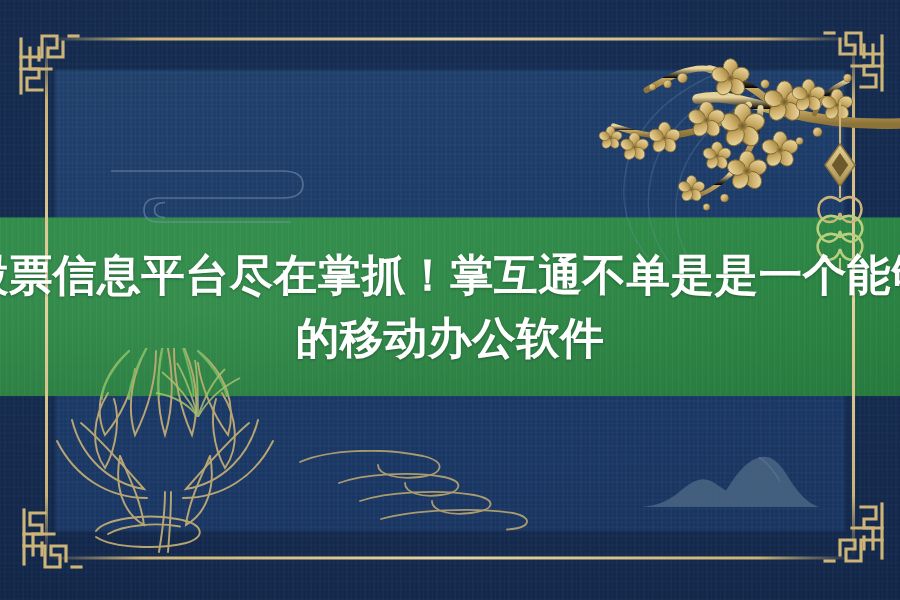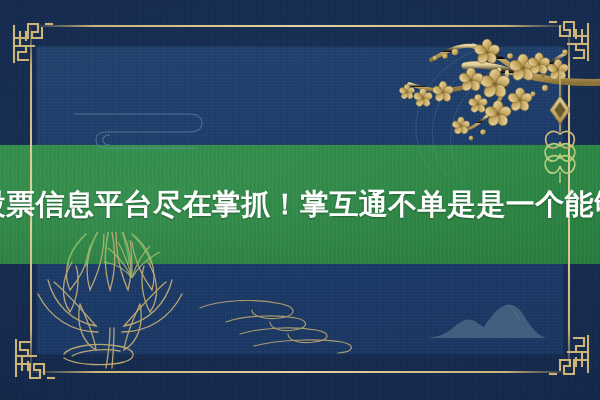--- a/index.html
+++ b/index.html
@@ -394,20 +394,21 @@
         <path d="M36 40 C36 26 36 14 34 2"></path>
         <path d="M36 40 C40 27 46 16 54 8"></path>
         <path d="M36 40 C42 29 52 20 64 14"></path>
         <path d="M36 40 C30 32 20 26 8 24"></path>
       </g>
     </svg>
   </div>
 
   <div class="headline">
     <span class="ln1">股票信息平台尽在掌抓！掌互通不单是是一个能够</span>
+    <span class="ln2">的移动办公软件</span>
   </div>
 
   <div class="lotus">
     <svg viewBox="0 0 230 140" xmlns="http://www.w3.org/2000/svg">
       <g fill="none" stroke="#c0ab74" stroke-width="1.3" stroke-linecap="round" opacity="0.95">
 
         <path d="M58 2 C40 18 34 40 42 58 C52 46 60 30 62 14"></path>
         <path d="M72 -4 C60 16 56 38 62 58 C70 42 76 22 76 2"></path>
 
         <path d="M104 2 C122 16 130 38 124 58 C114 44 106 26 104 10"></path>

